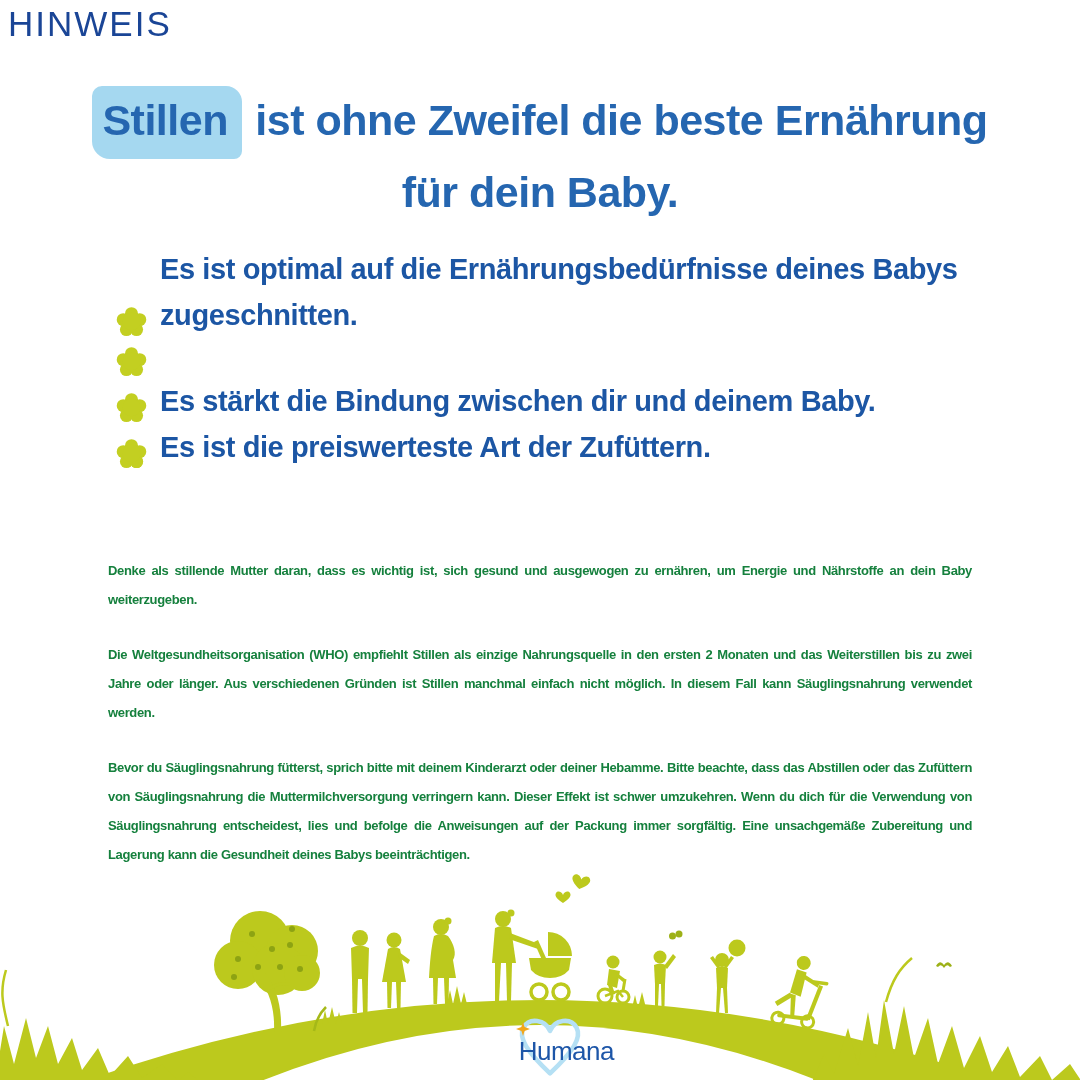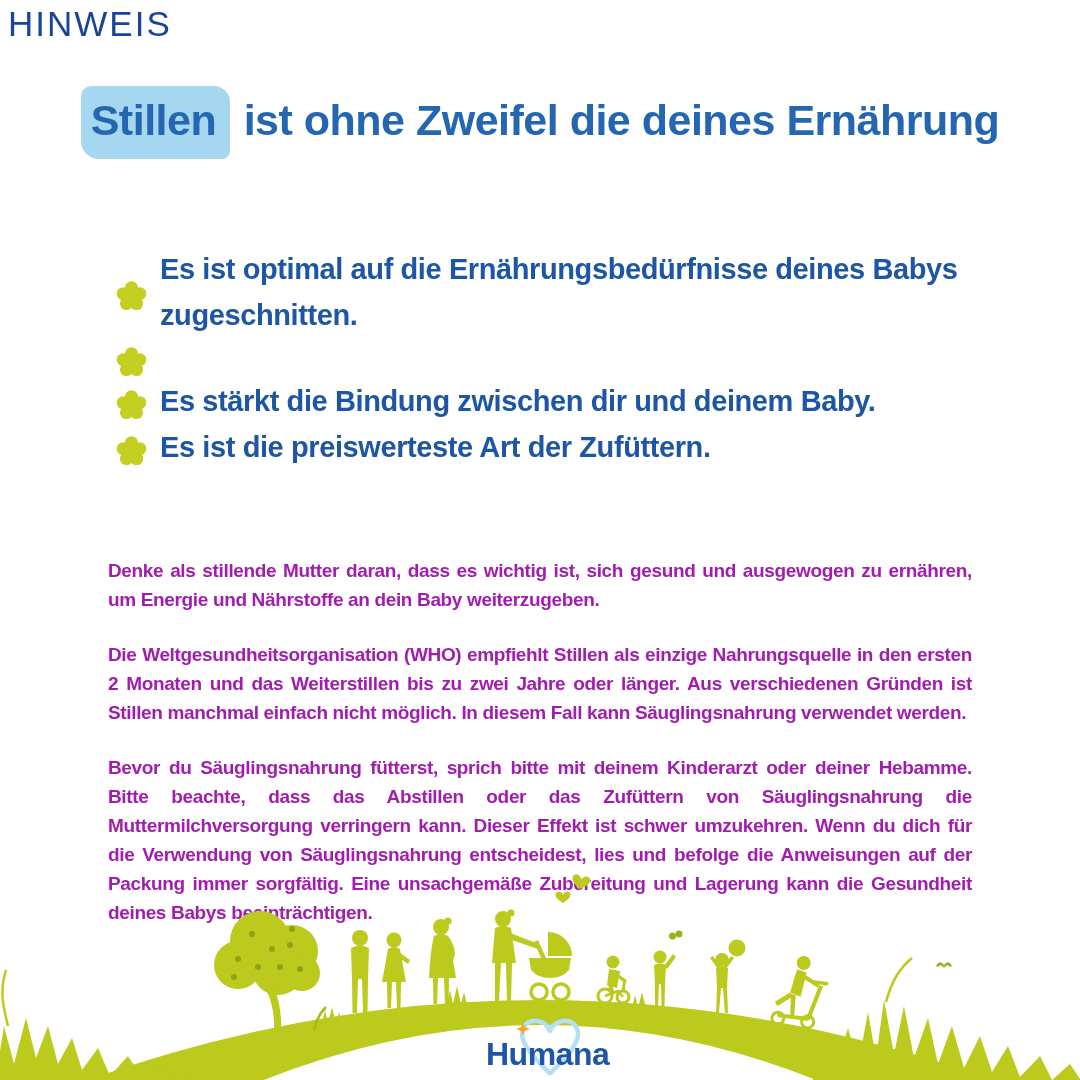--- a/index.html
+++ b/index.html
@@ -20,50 +20,51 @@
   .hl-mark {
     display:inline-block; background:#a5d8f0;
     padding:1px 14px 6px 10px; margin-right:2px;
     border-radius:10px 16px 8px 18px;
   }
   .bullets {
     position:absolute; left:116px; top:246px; width:846px;
     list-style:none; margin:0; padding:0;
   }
   .bullet {
-    display:flex; align-items:center; gap:13px;
+    display:flex; align-items:flex-end; gap:13px;
     font-size:29px; line-height:46px; font-weight:bold;
     color:#1c56a4; letter-spacing:-0.4px;
   }
   .bullet .flower { flex:0 0 31px; margin-top:9px; }
   .bullet .btxt { max-width:800px; }
   .paragraphs {
     position:absolute; left:108px; top:556px; width:864px;
-    color:#a21caf; font-weight:bold; font-size:19px; line-height:29px;
+    color:#15803d; font-weight:bold; font-size:13px; line-height:29px;
     letter-spacing:-0.35px; text-align:justify;
   }
   .paragraphs p { margin:0 0 26px 0; text-align-last:left; }
   .hill { position:absolute; left:0; top:850px; width:1080px; height:230px; }
   .brand { position:absolute; left:486px; top:1014px; width:128px; height:66px; }
   .brand .heart  { position:absolute; left:29px; top:2px; }
   .brand .sparkle{ position:absolute; left:30px; top:8px; }
   .brand .brand-text {
-    position:absolute; left:0; top:22px; width:100%; text-align:left;
-    font-size:32px; font-weight:bold; color:#1d56a8; letter-spacing:-0.5px;
+    position:absolute; left:0; top:22px; width:100%; text-align:right;
+    font-size:26px; font-weight:normal; color:#1d56a8; letter-spacing:-0.5px;
   }
 </style>
 </head>
 <body>
 
 <div class="page">
 
   <div class="kicker">HINWEIS</div>
 
   <div class="headline">
-    <div class="line"><span class="hl-mark">Stillen</span><span> ist ohne Zweifel die deines Ernährung</span></div>
+    <div class="line"><span class="hl-mark">Stillen</span><span> ist ohne Zweifel die beste Ernährung</span></div>
+    <div class="line">für dein Baby.</div>
   </div>
 
   <ul class="bullets">
     <li class="bullet">
       <svg class="flower" width="31" height="31" viewBox="0 0 30 30">
           <g fill="#c3cf21">
             <circle cx="15" cy="6.5" r="6.3"></circle>
             <circle cx="23" cy="12.3" r="6.3"></circle>
             <circle cx="19.9" cy="21.8" r="6.3"></circle>
             <circle cx="10.1" cy="21.8" r="6.3"></circle>

